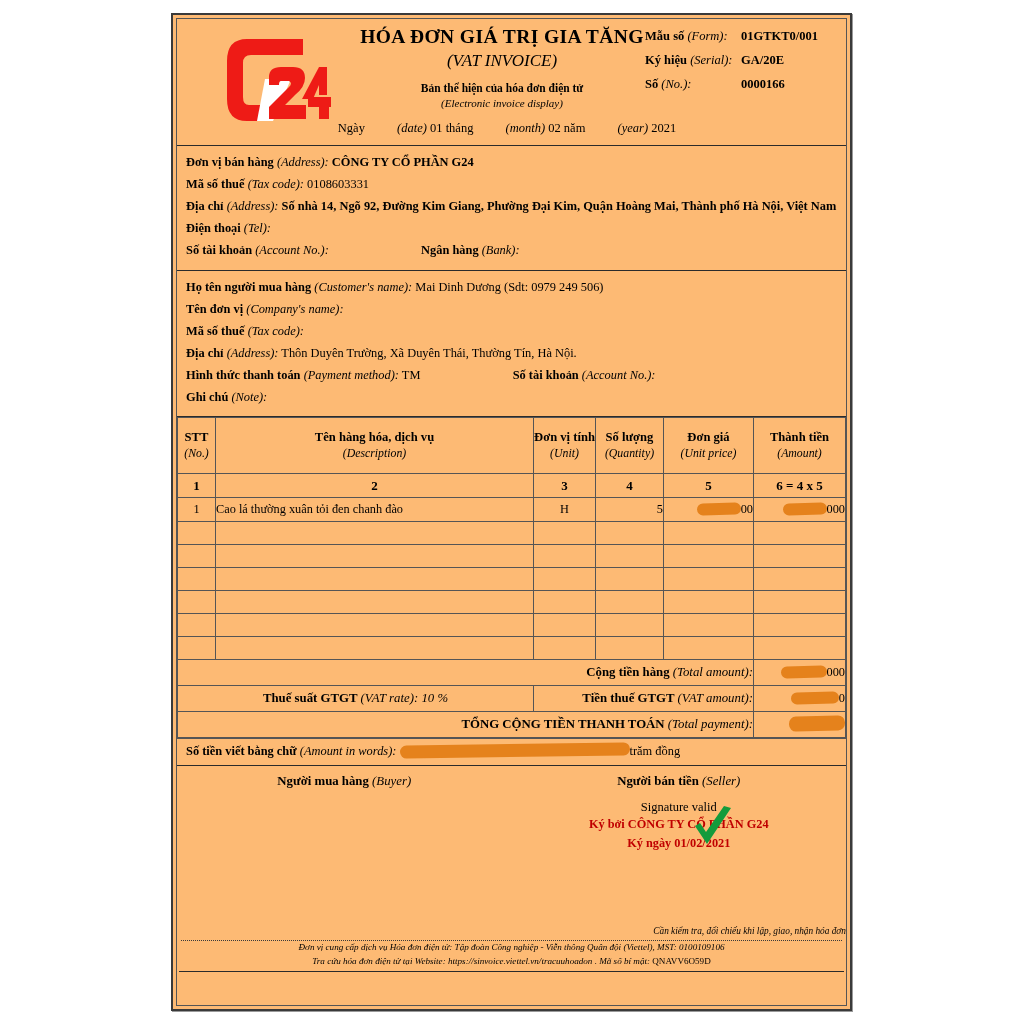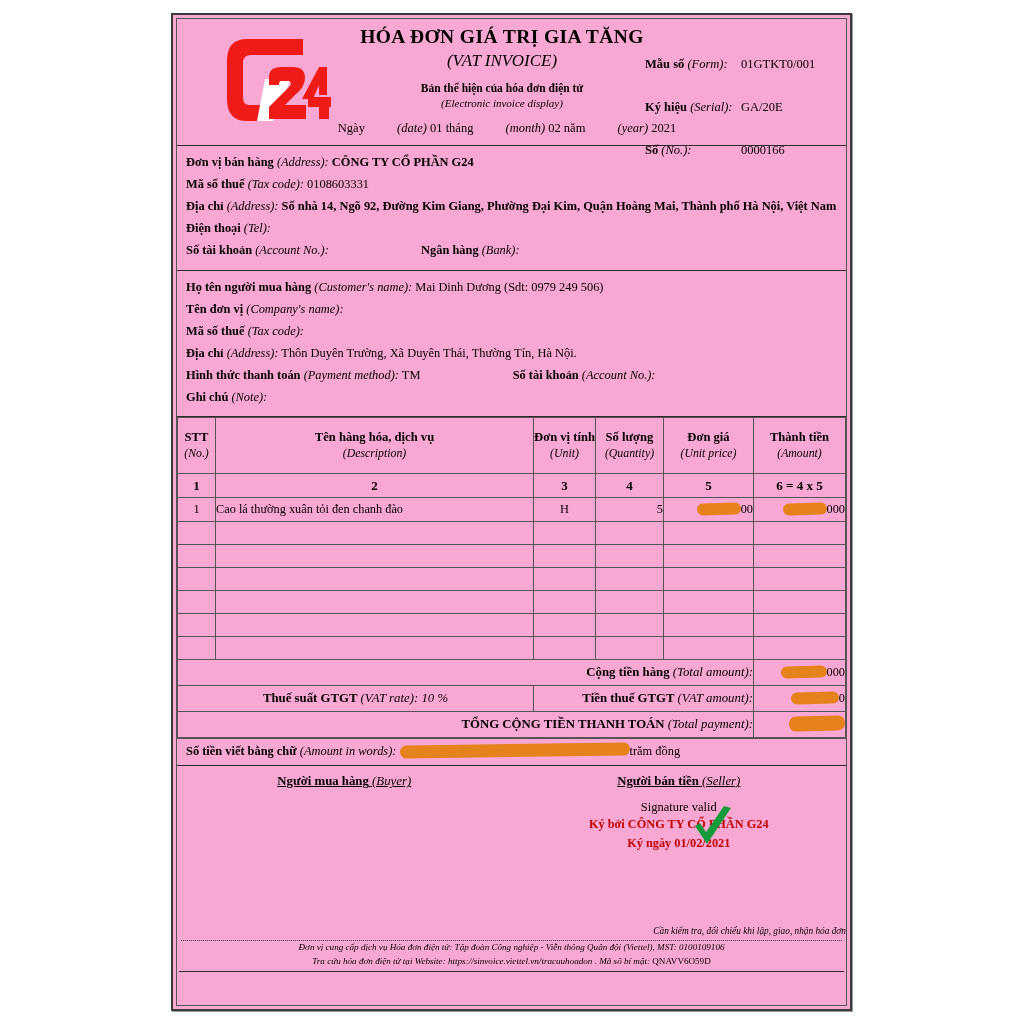--- a/index.html
+++ b/index.html
@@ -5,21 +5,21 @@
   html,body{margin:0;padding:0;}
   body{
     width:1024px;height:1024px;
     background:#ffffff;
     font-family:"Liberation Serif","DejaVu Serif",serif;
     overflow:hidden;
   }
   .page-wrap{
     position:absolute;left:171px;top:13px;
     width:681px;height:998px;
-    background:#f9a8d4;
+    background:#fdba74;
     border:2px solid #3a3a3a;
     box-sizing:border-box;
     box-shadow:1px 1px 0 #9a9a9a;
   }
   .inner{
     position:absolute;left:3px;top:3px;right:3px;bottom:3px;
     border:1px solid #555;
     box-sizing:border-box;
   }
 
@@ -40,26 +40,26 @@
   .t-small-b{font-size:11.5px;font-weight:bold;margin-top:9px;line-height:1.35;}
   .t-small-i{font-size:11px;font-style:italic;line-height:1.35;}
   .date-line{
     position:absolute;left:160px;top:102px;width:340px;text-align:center;
     font-size:12.5px;
   }
   .date-line .it{font-style:italic;margin-left:29px;}
   .meta-box{
     position:absolute;right:6px;top:10px;width:195px;
   }
-  .meta-row{display:flex;align-items:baseline;margin-bottom:9px;font-size:12.5px;margin-top:28px;}
+  .meta-row{display:flex;align-items:baseline;margin-bottom:9px;font-size:12.5px;}
   .meta-lab{font-weight:bold;white-space:nowrap;}
   .meta-lab .it{font-weight:normal;font-style:italic;}
   .meta-box .meta-row{justify-content:flex-start;}
   .meta-k{width:96px;}
-  .meta-v{font-weight:normal;}
+  .meta-v{font-weight:bold;}
 
   
   .party{
     border-bottom:1.5px solid #2b2b2b;
     padding:7px 9px 6px 9px;
     box-sizing:border-box;
   }
   .p-line{font-size:12.4px;line-height:1.5;margin-bottom:3.5px;white-space:nowrap;}
   .p-line.wrap{white-space:normal;}
   .b{font-weight:bold;}
@@ -117,21 +117,21 @@
 
   .words-row{
     border-top:1px solid #555;border-bottom:1.5px solid #2b2b2b;
     padding:5px 9px 6px 9px;font-size:12.4px;
   }
 
   
   .sig-area{position:relative;height:210px;}
   .sig-cols{display:flex;padding-top:8px;}
   .sig-col{flex:1;text-align:center;position:relative;}
-  .sig-head{font-size:12.8px;font-weight:bold;text-decoration:underline;}
+  .sig-head{font-size:12.8px;font-weight:bold;}
   .sig-head .i{font-weight:normal;}
   .sig-valid{font-size:12.5px;margin-top:11px;}
   .sig-red{color:#C00000;font-weight:bold;font-size:12.3px;line-height:1.45;margin-top:1px;}
   .checkmark{
     position:absolute;left:50%;margin-left:12px;top:32px;width:44px;height:42px;
     pointer-events:none;
   }
 
   
   .footer{

